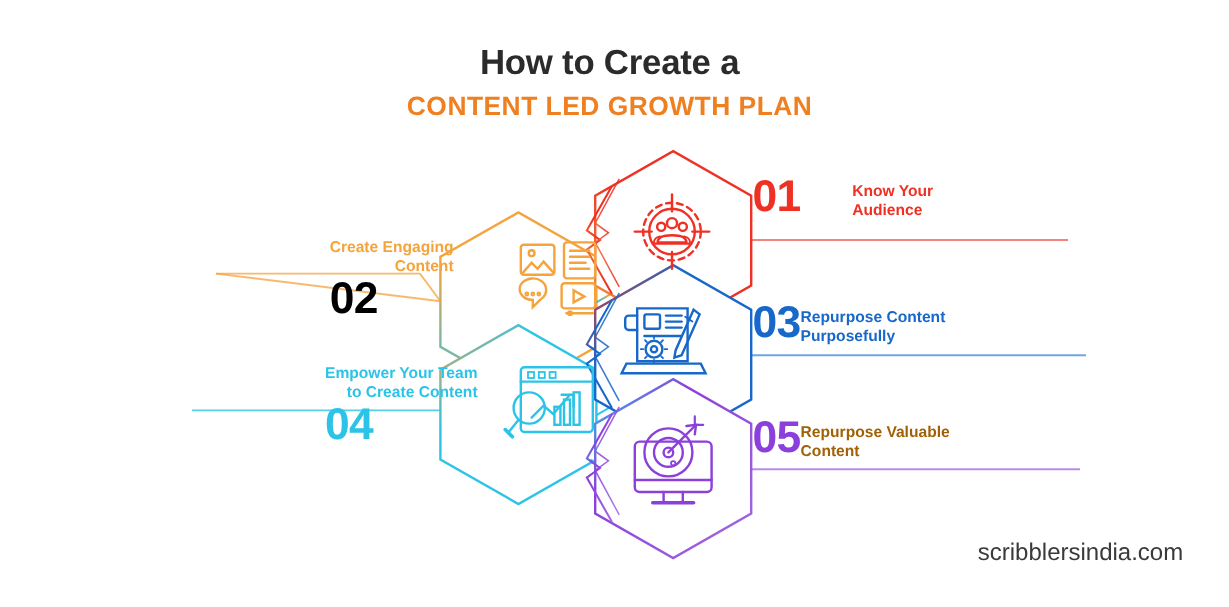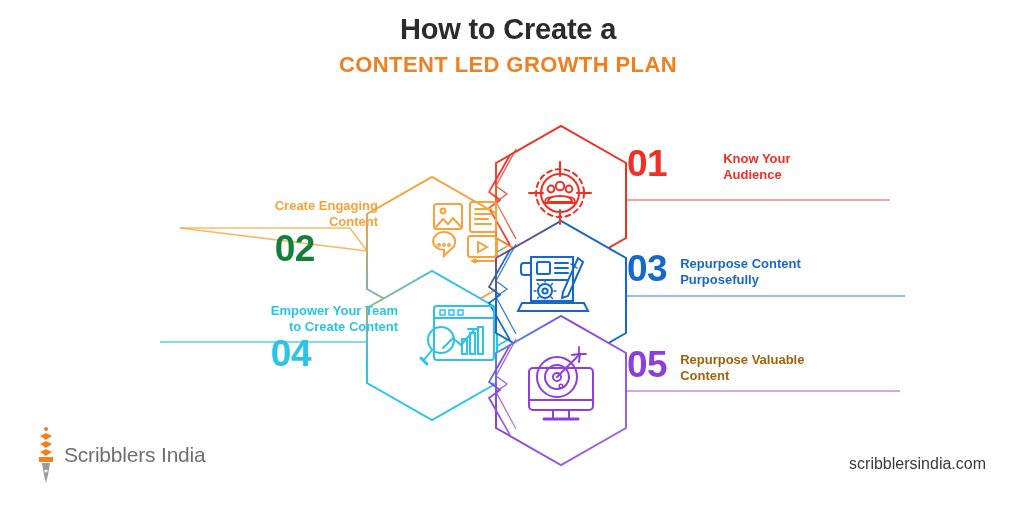--- a/index.html
+++ b/index.html
@@ -14,21 +14,21 @@
   }
   #infographic {
     position: relative;
     width: 1024px; height: 506px;
     background: #ffffff;
   }
 
   
   .title-block {
     position: absolute;
-    top: 14px; left: 0; width: 1016px;
+    top: 38px; left: 0; width: 1016px;
     text-align: center;
   }
   .title-line1 {
     font-size: 29px;
     font-weight: bold;
     color: #2b2b2b;
     letter-spacing: -0.2px;
     line-height: 1.1;
   }
   .title-line2 {
@@ -61,40 +61,40 @@
     font-weight: bold;
     line-height: 0.95;
     letter-spacing: -0.5px;
   }
   .step-text {
     font-size: 13px;
     font-weight: bold;
     line-height: 1.25;
     padding-top: 5px;
   }
-  .step-label.right .step-text { margin-left: 13px; text-align: left; }
+  .step-label.right .step-text { text-align: left; }
   .step-label.left  .step-text { margin-right: 13px; text-align: right; }
 
   
   .logo-block {
     position: absolute;
     left: 33px; bottom: 22px;
     display: flex;
     align-items: center;
   }
   .logo-mark { width: 26px; height: 58px; margin-right: 5px; }
   .logo-text {
     font-size: 21px;
     color: #6f6f6f;
     letter-spacing: -0.2px;
   }
   .site-url {
     position: absolute;
     right: 38px; bottom: 33px;
-    font-size: 16px;
+    font-size: 20px;
     color: #3a3a3a;
   }
 </style>
 </head>
 <body>
 
 <div id="infographic">
 
   <div class="title-block">
     <div class="title-line1">How to Create a</div>
@@ -262,21 +262,21 @@
       <div>Know Your</div>
       <div>Audience</div>
     </div>
   </div>
 
   <div class="step-label left" style="right:633px; top:193px;">
     <div class="step-text" style="color:#F5A33C;">
       <div>Create Engaging</div>
       <div>Content</div>
     </div>
-    <div class="step-num" style="color:#15803d;">02</div>
+    <div class="step-num" style="color:#000000;">02</div>
   </div>
 
   <div class="step-label right" style="left:627px; top:251px;">
     <div class="step-num" style="color:#1768C9;">03</div>
     <div class="step-text" style="color:#1768C9;">
       <div>Repurpose Content</div>
       <div>Purposefully</div>
     </div>
   </div>
 
@@ -289,32 +289,16 @@
   </div>
 
   <div class="step-label right" style="left:627px; top:347px;">
     <div class="step-num" style="color:#8B3FDB;">05</div>
     <div class="step-text" style="color:#a16207;">
       <div>Repurpose Valuable</div>
       <div>Content</div>
     </div>
   </div>
 
-  <div class="logo-block">
-    <svg class="logo-mark" viewBox="0 0 26 58">
-      <g fill="#EF8022">
-        <circle cx="13" cy="3" r="2"></circle>
-        <path d="M13,7 l6,3 l-6,4 l-6,-4 z"></path>
-        <path d="M13,15 l6,3 l-6,4 l-6,-4 z"></path>
-        <path d="M13,23 l6,3 l-6,4 l-6,-4 z"></path>
-        <rect x="6" y="31" width="14" height="5"></rect>
-      </g>
-      <g fill="#9b9b9b">
-        <path d="M9,37 l8,0 l-2,12 l-2,8 l-2,-8 z"></path>
-      </g>
-      <circle cx="13" cy="45" r="1.6" fill="#ffffff"></circle>
-    </svg>
-    <span class="logo-text">Scribblers India</span>
-  </div>
 
   <div class="site-url">scribblersindia.com</div>
 
 </div>
 
 </body></html>

